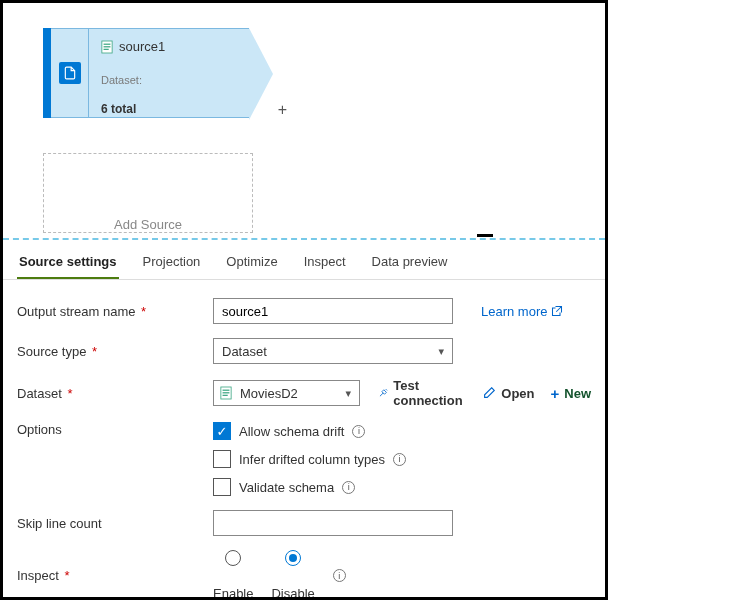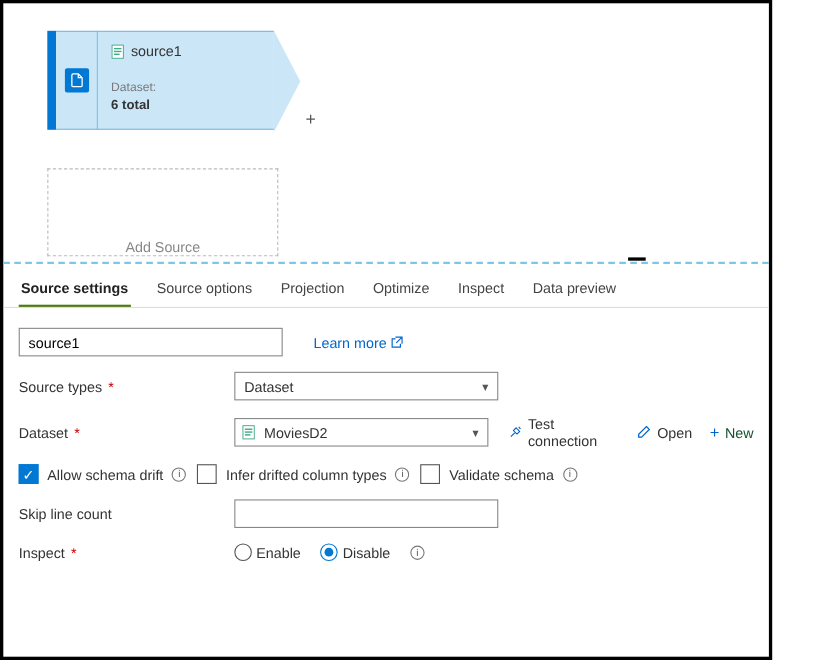--- a/index.html
+++ b/index.html
@@ -1,66 +1,66 @@
 <!DOCTYPE html>
 <html><head>
 <meta charset="utf-8">
 <style>
   * { box-sizing: border-box; font-family: "Segoe UI", Arial, sans-serif; }
   body { margin: 0; padding: 0; }
-  .frame { width: 702px; height: 600px; border: 3px solid #000; background: #fff; position: relative; overflow: hidden; }
+  .frame { width: 608px; height: 600px; border: 3px solid #000; background: #fff; position: relative; overflow: hidden; }
   .canvas { position: relative; height: 235px; width: 100%; }
   .source-node { position: absolute; top: 25px; left: 40px; display: flex; height: 90px; }
   .node-rail { width: 8px; background: #0078d4; }
   .node-icon-col { width: 38px; background: #cbe7f7; border: 1px solid #7bb8e0; border-left: none; display: flex; align-items: center; justify-content: center; }
   .node-icon-box { width: 22px; height: 22px; background: #0078d4; border-radius: 2px; display: flex; align-items: center; justify-content: center; }
   .node-icon-box svg { width: 14px; height: 14px; fill: #fff; }
   .node-body { position: relative; width: 160px; background: #cbe7f7; border-top: 1px solid #7bb8e0; border-bottom: 1px solid #7bb8e0; padding: 10px 12px; }
   .node-body::after {
     content: ""; position: absolute; top: -1px; right: -24px; width: 0; height: 0;
     border-top: 46px solid transparent; border-bottom: 46px solid transparent; border-left: 24px solid #cbe7f7;
   }
   .node-body::before {
     content: ""; position: absolute; top: -1px; right: -25px; width: 0; height: 0;
     border-top: 46px solid transparent; border-bottom: 46px solid transparent; border-left: 25px solid #7bb8e0;
     z-index: -1;
   }
   .node-title { font-size: 13px; color: #333; display: flex; align-items: center; gap: 6px; }
   .doc-icon { width: 12px; height: 14px; }
   .node-sub { font-size: 11px; color: #7a7a7a; margin-top: 20px; }
-  .node-count { font-size: 12px; color: #333; font-weight: 600; margin-top: 2px; }
+  .node-count { font-size: 12px; color: #333; font-weight: 600; margin-top: 16px; }
   .plus { position: absolute; right: -38px; bottom: -2px; font-size: 16px; color: #555; cursor: pointer; }
   .add-source { position: absolute; top: 150px; left: 40px; width: 210px; height: 80px; border: 1px dashed #bbb; display: flex; align-items: flex-end; justify-content: center; font-size: 13px; color: #888; cursor: pointer; }
   .divider { border: none; border-top: 2px dashed #77c9e8; margin: 0; }
   .tabs { display: flex; gap: 22px; padding: 8px 14px 0 14px; border-bottom: 1px solid #ddd; font-size: 13px; color: #444; }
   .tab { padding: 6px 2px 8px 2px; cursor: pointer; }
   .tab.active { font-weight: 600; border-bottom: 2px solid #4d7c0f; color: #222; }
   .form { padding: 18px 14px 10px 14px; font-size: 13px; color: #333; }
   .row { display: flex; align-items: center; margin-bottom: 14px; }
   .row.top { align-items: flex-start; }
   .label { width: 196px; flex-shrink: 0; }
   .req { color: #c00; margin-left: 2px; }
   .input { width: 240px; height: 26px; border: 1px solid #888; padding: 0 8px; font-size: 13px; background: #fff; }
   .select { width: 240px; height: 26px; border: 1px solid #888; background: #fff; display: flex; align-items: center; justify-content: space-between; padding: 0 8px; font-size: 13px; cursor: pointer; }
   .select .chev { font-size: 11px; color: #555; }
   .select.dataset { padding-left: 6px; }
   .select.dataset .sel-left { display: flex; align-items: center; gap: 8px; }
   .link { color: #0066cc; font-size: 13px; cursor: pointer; display: inline-flex; align-items: center; gap: 4px; }
-  .actions { display: flex; align-items: center; gap: 16px; margin-left: 18px; font-size: 13px; }
+  .actions { display: flex; align-items: center; gap: 16px; margin-left: 18px; font-size: 13px; font-weight: bold; }
   .action { display: inline-flex; align-items: center; gap: 5px; color: #0066cc; cursor: pointer; }
   .action .txt { color: #333; }
   .action.new .txt { color: #14532d; }
-  .checkboxes { display: flex; gap: 10px; }
+  .checkboxes { display: flex; flex-direction: column; gap: 10px; }
   .cb { display: flex; align-items: center; gap: 8px; font-size: 13px; }
   .cb-box { width: 18px; height: 18px; border: 1px solid #555; display: inline-flex; align-items: center; justify-content: center; cursor: pointer; }
   .cb-box.checked { background: #0078d4; border-color: #0078d4; }
   .cb-box.checked::after { content: "✓"; color: #fff; font-size: 13px; line-height: 1; }
   .info { width: 13px; height: 13px; border: 1px solid #777; border-radius: 50%; display: inline-flex; align-items: center; justify-content: center; font-size: 9px; color: #555; cursor: help; }
   .radios { display: flex; align-items: center; gap: 18px; }
-  .radio { display: inline-flex; align-items: center; gap: 4px; cursor: pointer; }
+  .radio { display: inline-flex; align-items: center; gap: 20px; cursor: pointer; flex-direction: column; }
   .rb { width: 16px; height: 16px; border: 1px solid #555; border-radius: 50%; display: inline-flex; align-items: center; justify-content: center; }
   .rb.on { border-color: #0078d4; }
   .rb.on::after { content: ""; width: 8px; height: 8px; background: #0078d4; border-radius: 50%; }
   .ext-icon { width: 12px; height: 12px; }
   .small-dash { position:absolute; top: -4px; right: 112px; width: 16px; height: 3px; background:#000; }
   .rel-wrap { position: relative; }
 </style>
 </head>
 <body>
 
@@ -97,42 +97,44 @@
     </div>
   </div>
 
   <div class="rel-wrap">
     <hr class="divider">
     <div class="small-dash"></div>
   </div>
 
   <div class="tabs">
     <div class="tab active">Source settings</div>
-    <div class="tab">Source options</div>
     <div class="tab">Projection</div>
     <div class="tab">Optimize</div>
     <div class="tab">Inspect</div>
     <div class="tab">Data preview</div>
   </div>
 
   <div class="form">
 
     <div class="row">
+      <div class="label">
+        <span>Output stream name</span><span class="req"> *</span>
+      </div>
       <input class="input" value="source1" style="">
       <span style="margin-left:28px" class="link">
         <span>Learn more</span>
         <svg class="ext-icon" viewBox="0 0 16 16">
             <path d="M6 2h8v8M14 2L7 9M12 10v4H2V4h4" fill="none" stroke="#0066cc" stroke-width="1.4"></path>
           </svg>
       </span>
     </div>
 
     <div class="row">
       <div class="label">
-        <span>Source types</span><span class="req"> *</span>
+        <span>Source type</span><span class="req"> *</span>
       </div>
       <div class="select">
         <span>Dataset</span>
         <span class="chev">▾</span>
       </div>
     </div>
 
     <div class="row">
       <div class="label">
         <span>Dataset</span><span class="req"> *</span>
@@ -163,20 +165,21 @@
           <span class="txt">Open</span>
         </span>
         <span class="action new">
           <span style="color:#0066cc;font-size:15px;line-height:1">+</span>
           <span class="txt">New</span>
         </span>
       </div>
     </div>
 
     <div class="row top">
+      <div class="label">Options</div>
       <div class="checkboxes">
         <div class="cb">
           <span class="cb-box checked"></span>
           <span>Allow schema drift</span>
           <span class="info">i</span>
         </div>
         <div class="cb">
           <span class="cb-box"></span>
           <span>Infer drifted column types</span>
           <span class="info">i</span>

